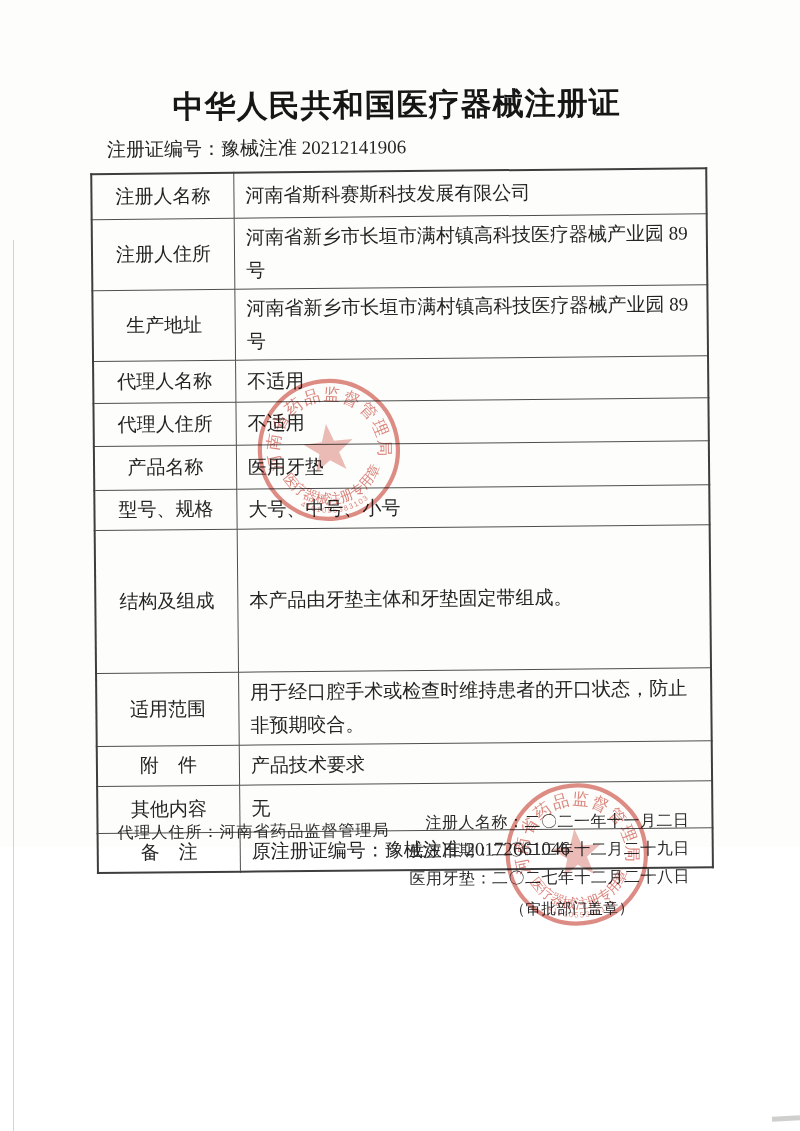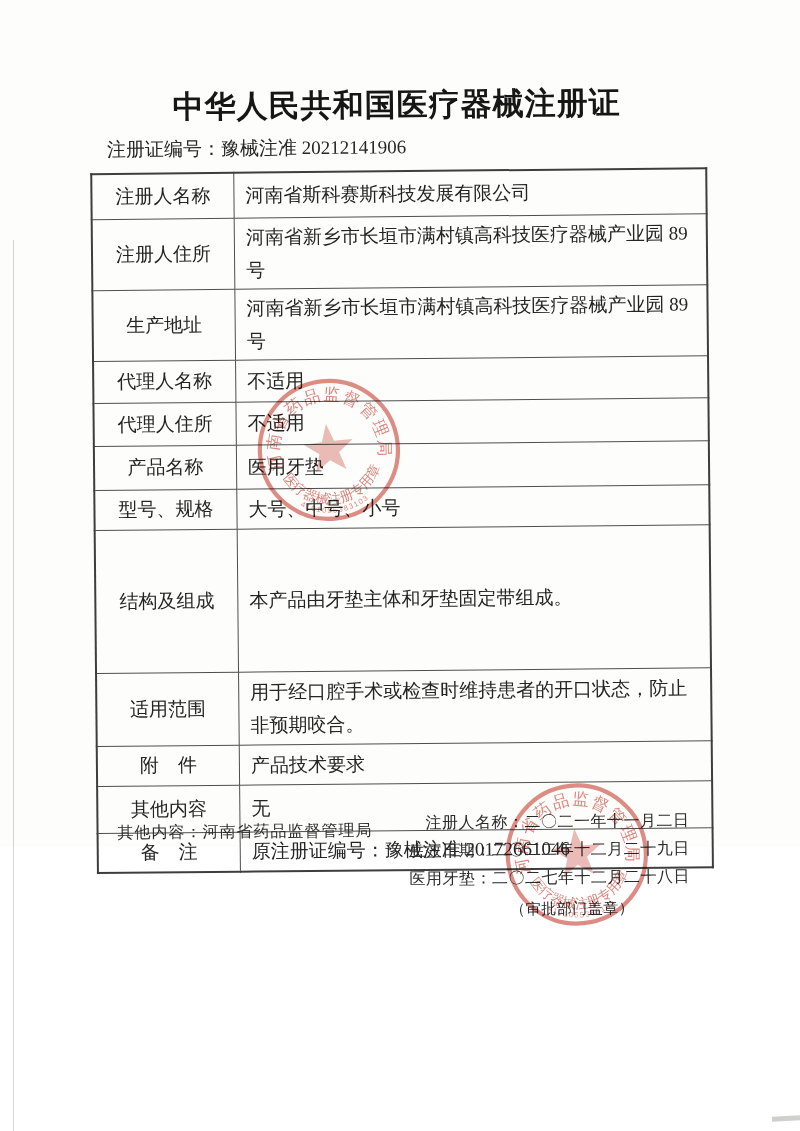--- a/index.html
+++ b/index.html
@@ -92,21 +92,21 @@
           <td class="val">无</td>
         </tr>
         <tr style="height:40px">
           <td class="lbl">备　注</td>
           <td class="val">原注册证编号：豫械注准 20172661046</td>
         </tr>
       </tbody>
     </table>
 
     <div class="deptline">
-      <span>其他内容：</span><span>河南省药品监督管理局</span>
+      <span>代理人住所：</span><span>河南省药品监督管理局</span>
     </div>
 
     <div class="dates">
       <div>
         <span>注册人名称：</span><span>二〇二一年十一月二日</span>
       </div>
       <div>
         <span>生效日期：</span><span>二〇二二年十二月二十九日</span>
       </div>
       <div>

